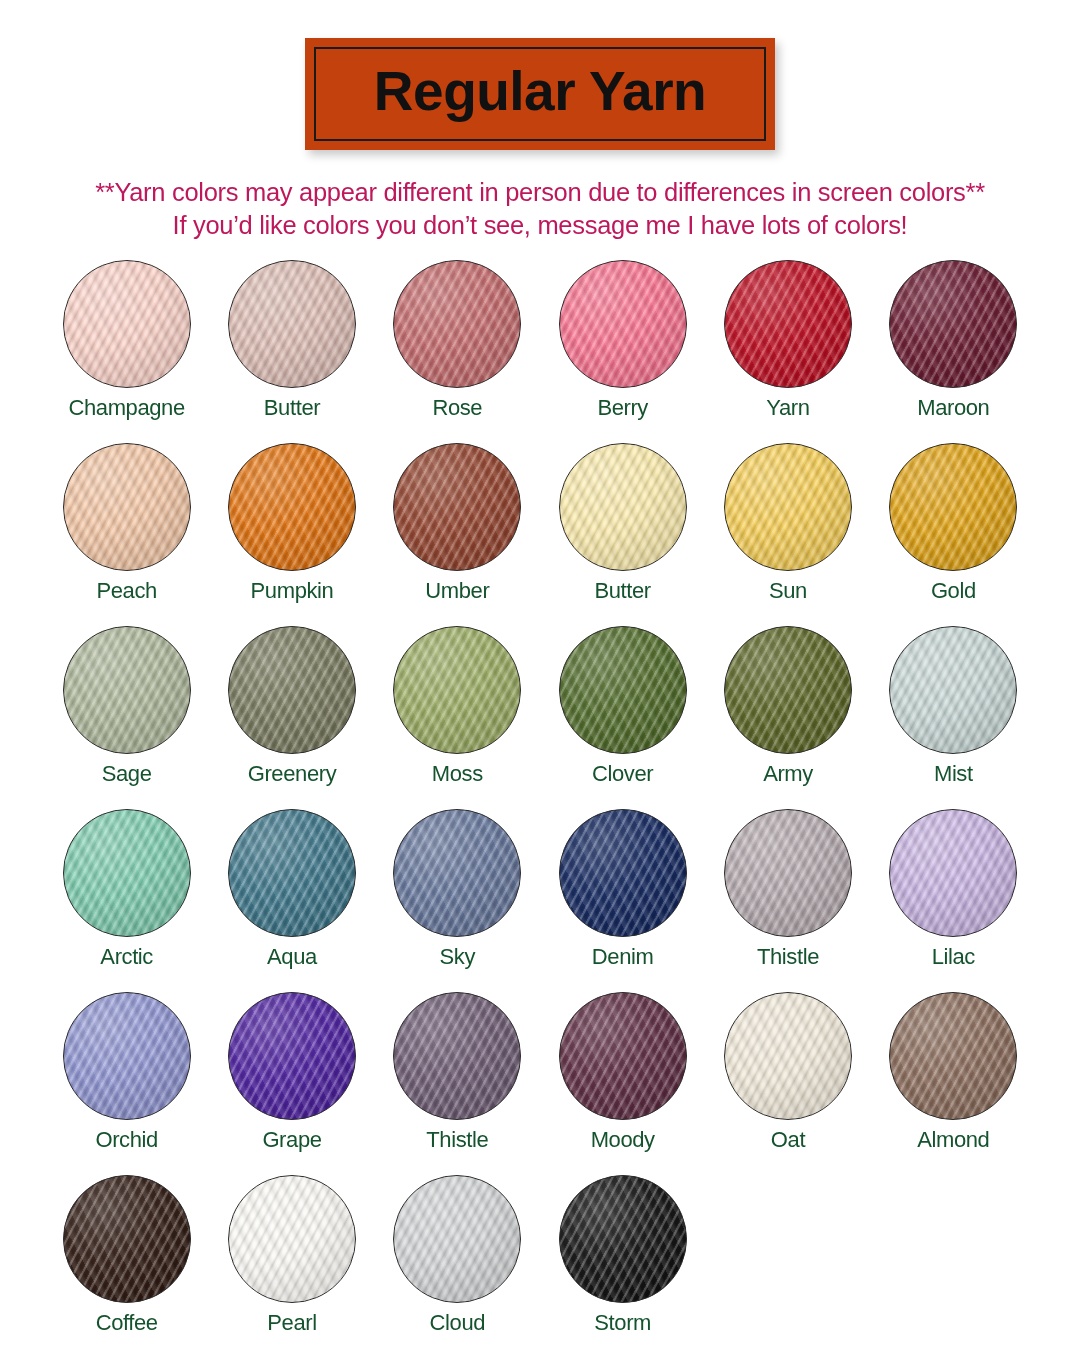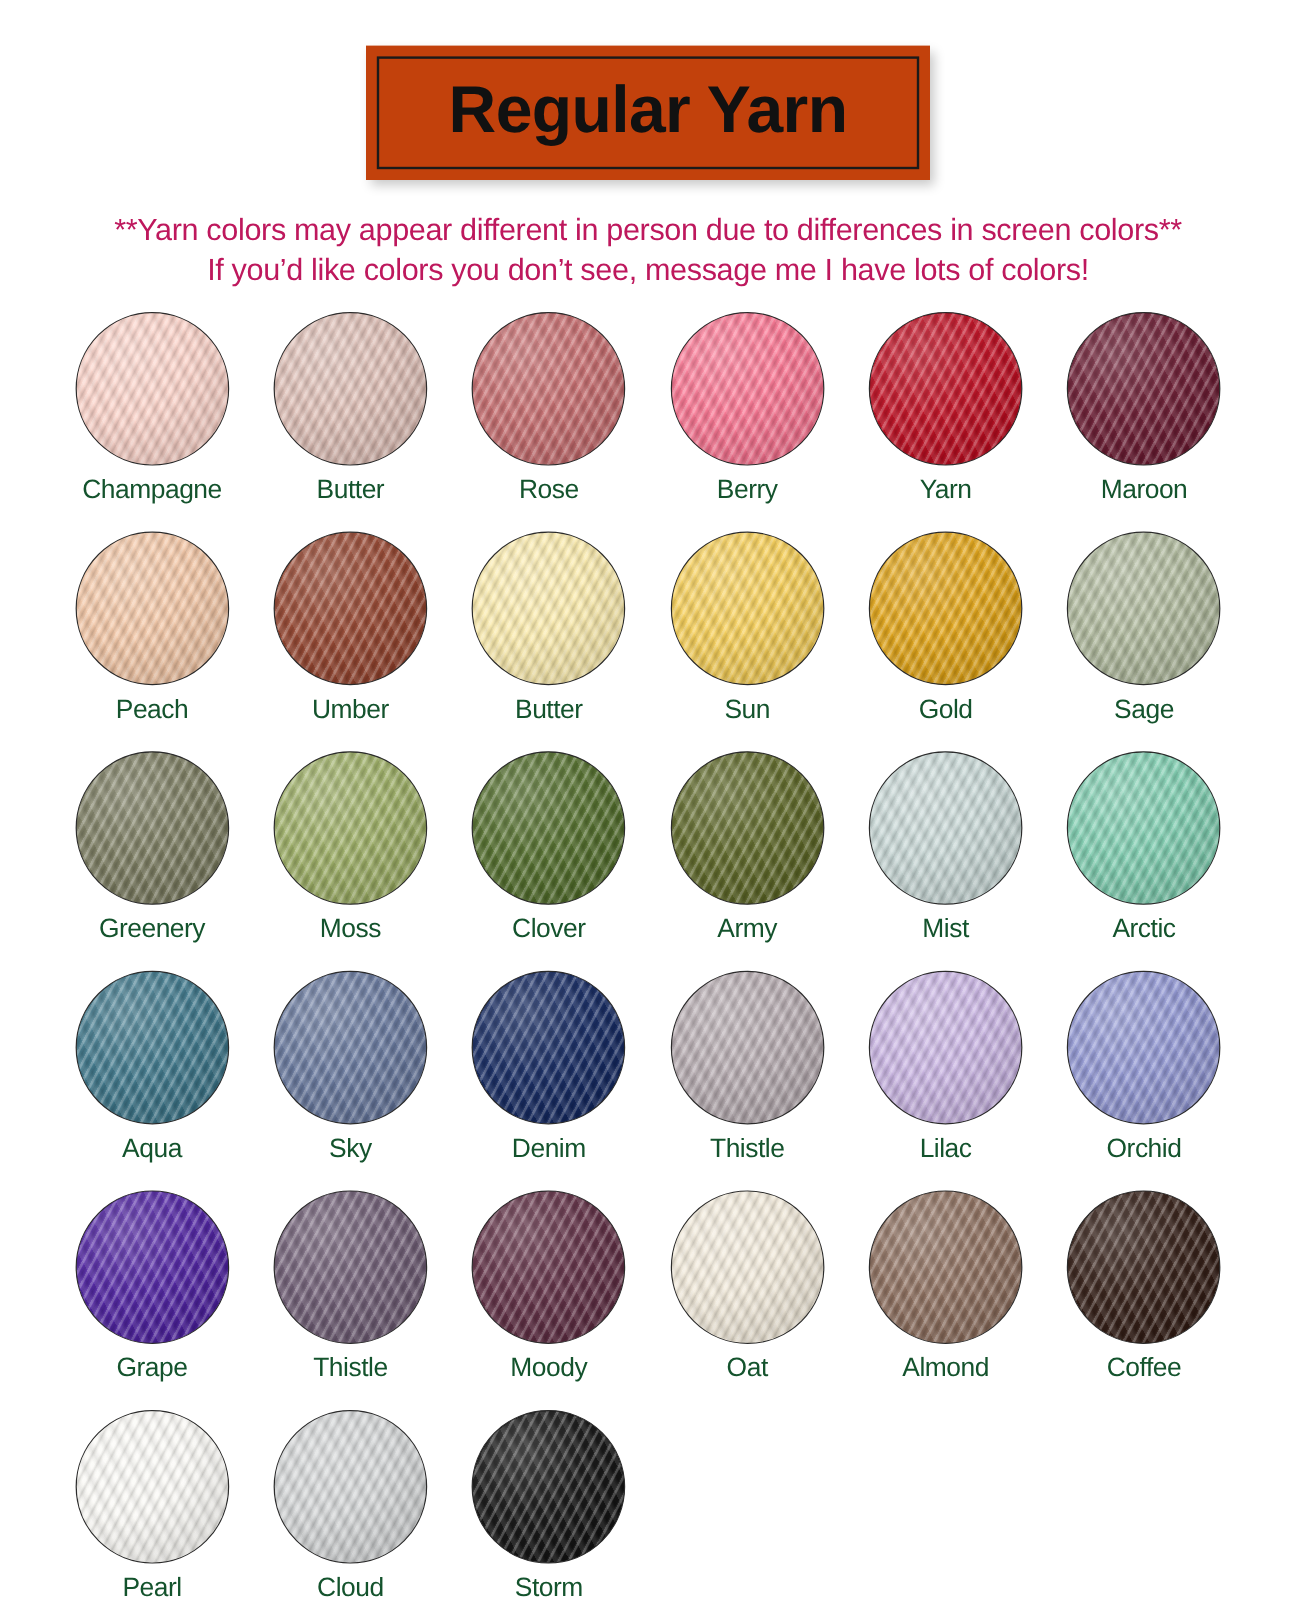--- a/index.html
+++ b/index.html
@@ -166,20 +166,24 @@
     </div>
     <div class="cell">
       <div class="swatch" style="--c: #69182F;"></div>
       <div class="label">Maroon</div>
     </div>
     <div class="cell">
       <div class="swatch" style="--c: #F3C6A5;"></div>
       <div class="label">Peach</div>
     </div>
     <div class="cell">
+      <div class="swatch" style="--c: #E2710C;"></div>
+      <div class="label">Pumpkin</div>
+    </div>
+    <div class="cell">
       <div class="swatch" style="--c: #93422C;"></div>
       <div class="label">Umber</div>
     </div>
     <div class="cell">
       <div class="swatch" style="--c: #FBEBAC;"></div>
       <div class="label">Butter</div>
     </div>
     <div class="cell">
       <div class="swatch" style="--c: #F6CE55;"></div>
       <div class="label">Sun</div>

